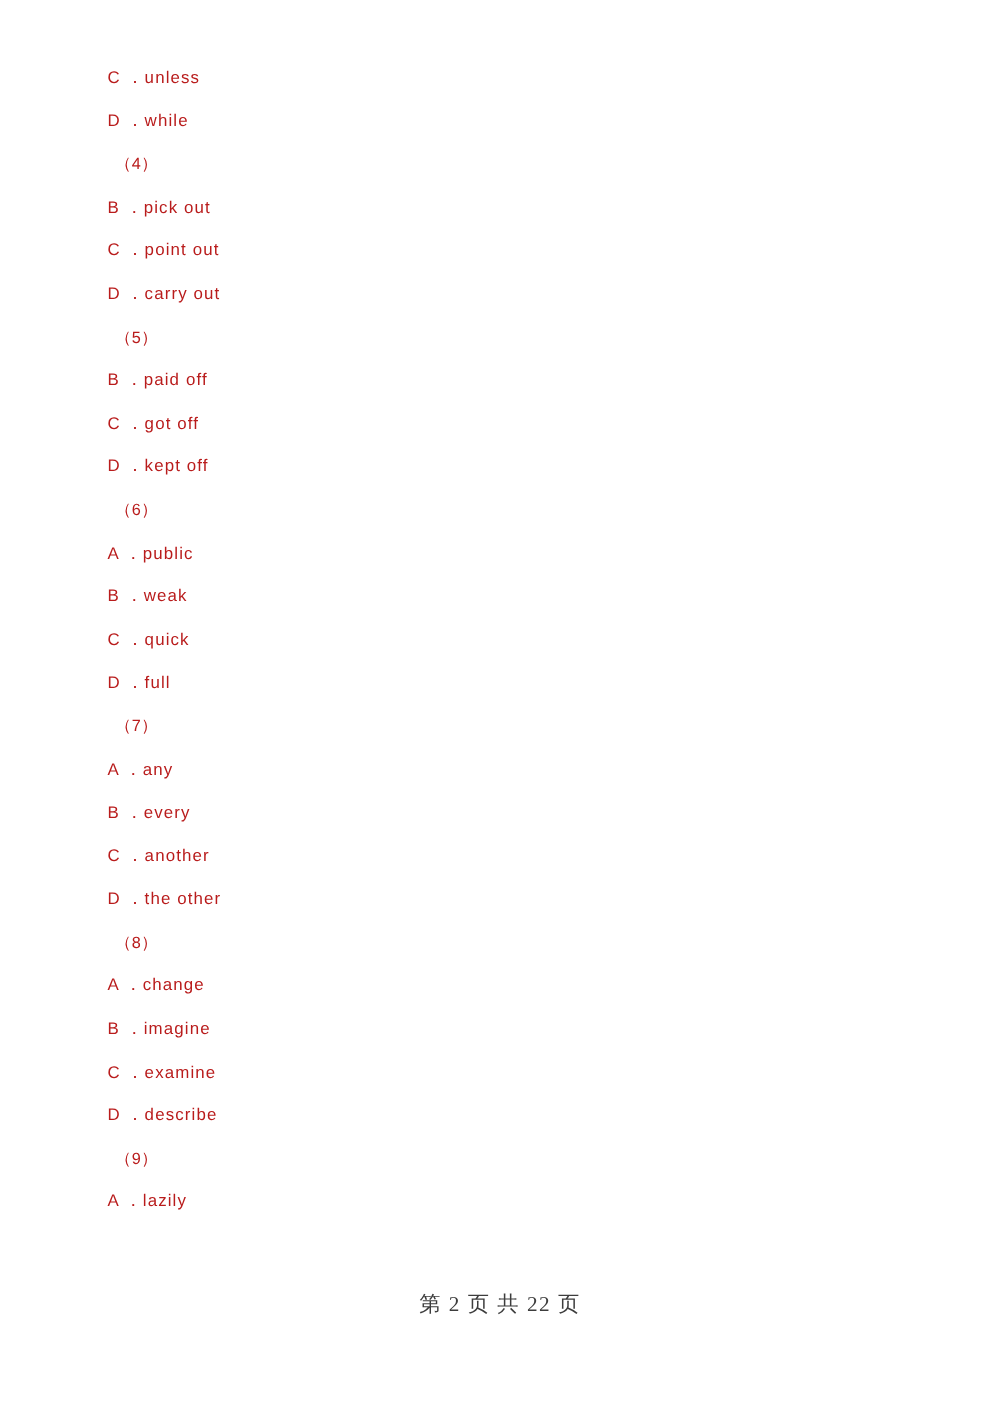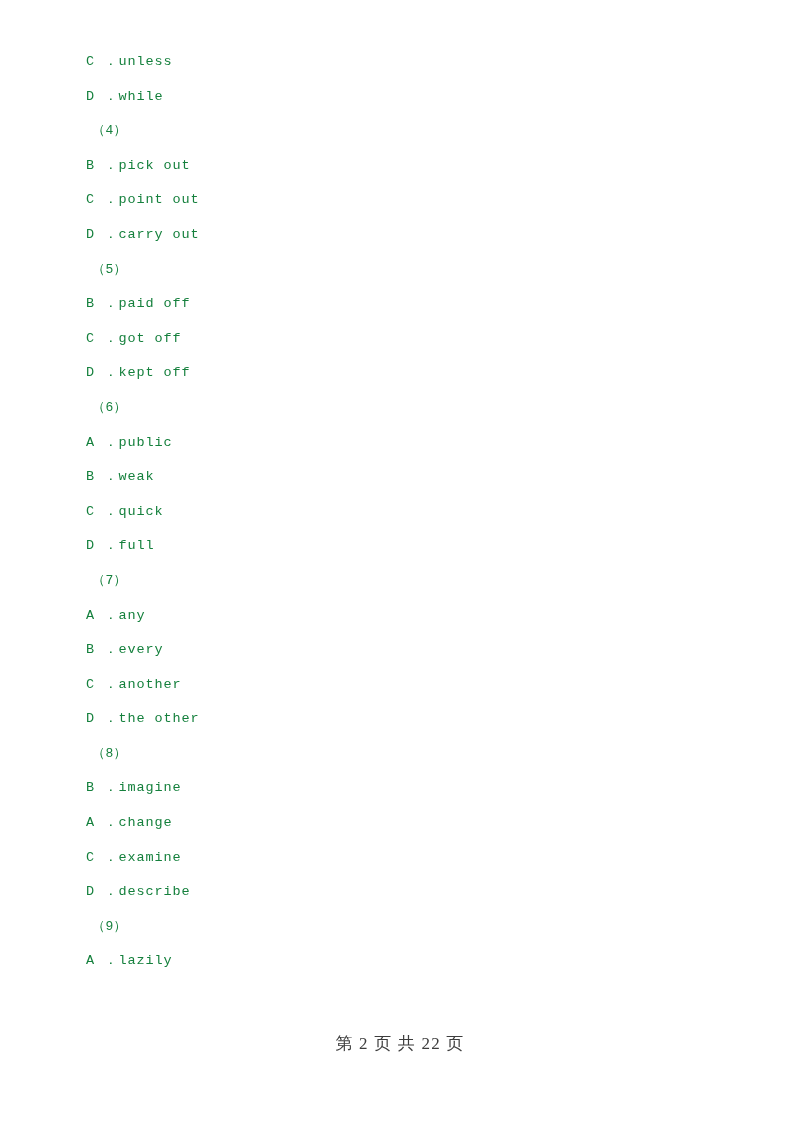--- a/index.html
+++ b/index.html
@@ -33,22 +33,22 @@
     top: 45px;
     width: 620px;
   }
 
   .line {
     height: 34.6px;
     line-height: 34.6px;
     font-size: 13.5px;
     letter-spacing: 0.9px;
     white-space: pre;
-    color: #15803d;
-    font-family: Liberation Mono, monospace;
+    color: #b91c1c;
+    font-family: Liberation Sans, sans-serif;
   }
 
   .line.option {
     padding-left: 0px;
   }
 
   .line.qnum {
     padding-left: 6px;
     letter-spacing: 0.4px;
     font-size: 13px;
@@ -86,21 +86,21 @@
       <div class="line option">A ．public</div>
       <div class="line option">B ．weak</div>
       <div class="line option">C ．quick</div>
       <div class="line option">D ．full</div>
       <div class="line qnum">（7）</div>
       <div class="line option">A ．any</div>
       <div class="line option">B ．every</div>
       <div class="line option">C ．another</div>
       <div class="line option">D ．the other</div>
       <div class="line qnum">（8）</div>
+      <div class="line option">A ．change</div>
       <div class="line option">B ．imagine</div>
-      <div class="line option">A ．change</div>
       <div class="line option">C ．examine</div>
       <div class="line option">D ．describe</div>
       <div class="line qnum">（9）</div>
       <div class="line option">A ．lazily</div>
     </div>
   <div class="footer">第 2 页 共 22 页</div>
 </div>
 
 </body></html>

